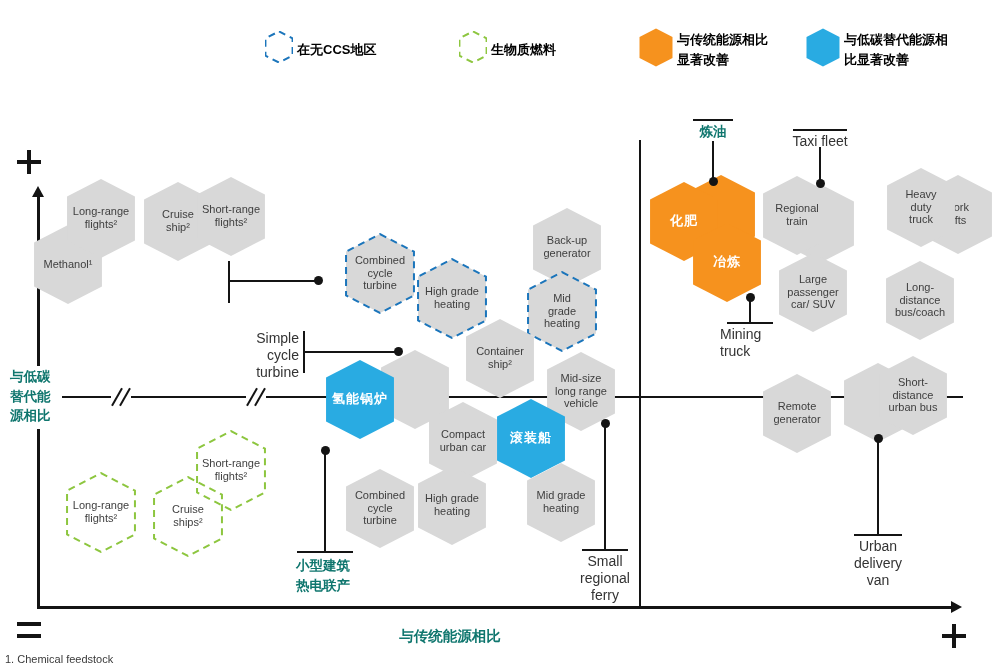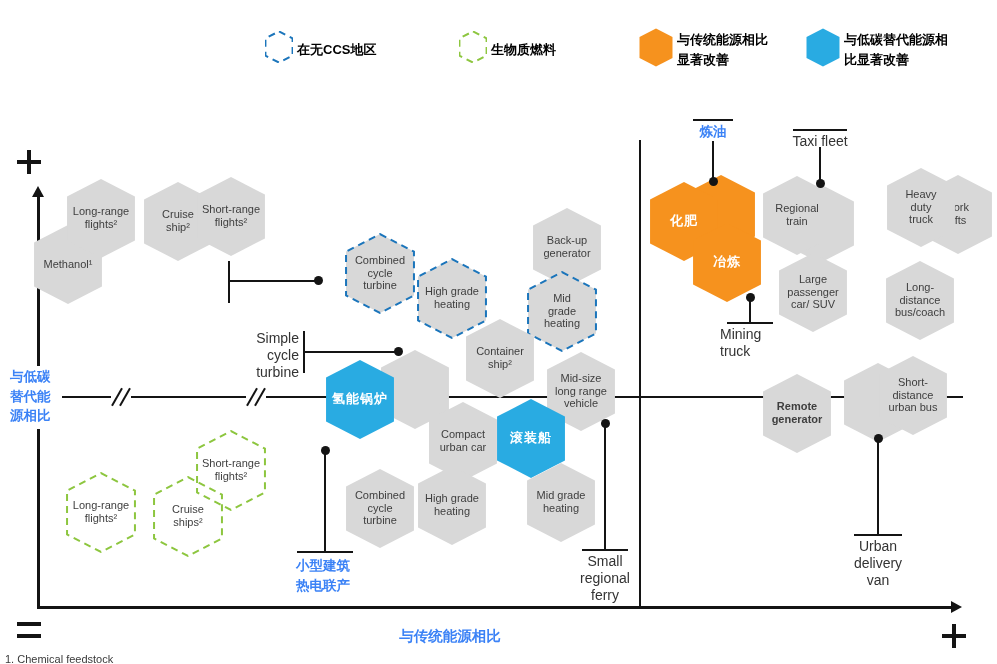--- a/index.html
+++ b/index.html
@@ -9,21 +9,21 @@
   .hex svg{display:block;}
   .hex-label{position:absolute;inset:0;display:flex;align-items:center;justify-content:center;
              text-align:center;font-size:11px;line-height:1.18;color:#3e3e3e;white-space:pre-line;}
   .hex-label.cnw{font-weight:bold;color:#fff;font-size:13px;letter-spacing:1px;}
   .line{position:absolute;background:#141414;}
   .dot{position:absolute;width:9px;height:9px;border-radius:50%;background:#141414;}
   .brk{position:absolute;width:20px;height:16px;background:#fff;display:flex;gap:6px;
        align-items:center;justify-content:center;}
   .brk i{display:block;width:2px;height:20px;background:#141414;transform:rotate(30deg);}
   .lbl{position:absolute;font-size:14px;line-height:1.2;color:#333;white-space:pre-line;z-index:5;}
-  .lbl.cn{font-weight:bold;font-size:13.5px;color:#3b82f6;line-height:1.45;}
+  .lbl.cn{font-weight:bold;font-size:13.5px;color:#0f766e;line-height:1.45;}
   .lbl.yaxis{background:#fff;padding:2px 0;font-family:Liberation Mono, monospace;}
   .lbl.xaxis{font-size:14.5px;}
   .lbl.footnote{font-size:11px;color:#3a3a3a;}
   .legend-lbl{position:absolute;font-size:13px;font-weight:600;color:#000;line-height:1.5;
               white-space:pre-line;z-index:5;}
   .plus{position:absolute;width:24px;height:24px;z-index:4;}
   .plus::before{content:"";position:absolute;left:0;top:10.2px;width:24px;height:3.6px;background:#141414;}
   .plus::after{content:"";position:absolute;left:10.2px;top:0;width:3.6px;height:24px;background:#141414;}
   .minusbar{position:absolute;width:24px;height:3.6px;background:#141414;z-index:4;}
   .arrow-up{position:absolute;width:0;height:0;border-left:6px solid transparent;
@@ -281,21 +281,21 @@
       </svg>
     </div>
     <div class="hex" style="left: 878px; top: 354.5px; width: 70px; height: 81px; text-decoration: underline;">
       <svg width="70" height="81" viewBox="0 0 100 115.5" preserveAspectRatio="none">
         <polygon points="50,1.5 98.5,26.5 98.5,89 50,114 1.5,89 1.5,26.5" fill="#d8d8d8"></polygon>
       </svg>
       <div class="hex-label">Short-
 distance
 urban bus</div>
     </div>
-    <div class="hex" style="left: 762px; top: 372.5px; width: 70px; height: 81px; font-weight: bold;">
+    <div class="hex" style="left: 762px; top: 372.5px; width: 70px; height: 81px;">
       <svg width="70" height="81" viewBox="0 0 100 115.5" preserveAspectRatio="none">
         <polygon points="50,1.5 98.5,26.5 98.5,89 50,114 1.5,89 1.5,26.5" fill="#d8d8d8"></polygon>
       </svg>
       <div class="hex-label">Remote
 generator</div>
     </div>
     <div class="dot" style="left: 708.5px; top: 176.5px;"></div>
     <div class="dot" style="left: 815.5px; top: 178.5px;"></div>
     <div class="dot" style="left: 313.5px; top: 275.5px;"></div>
     <div class="dot" style="left: 393.5px; top: 346.5px;"></div>

